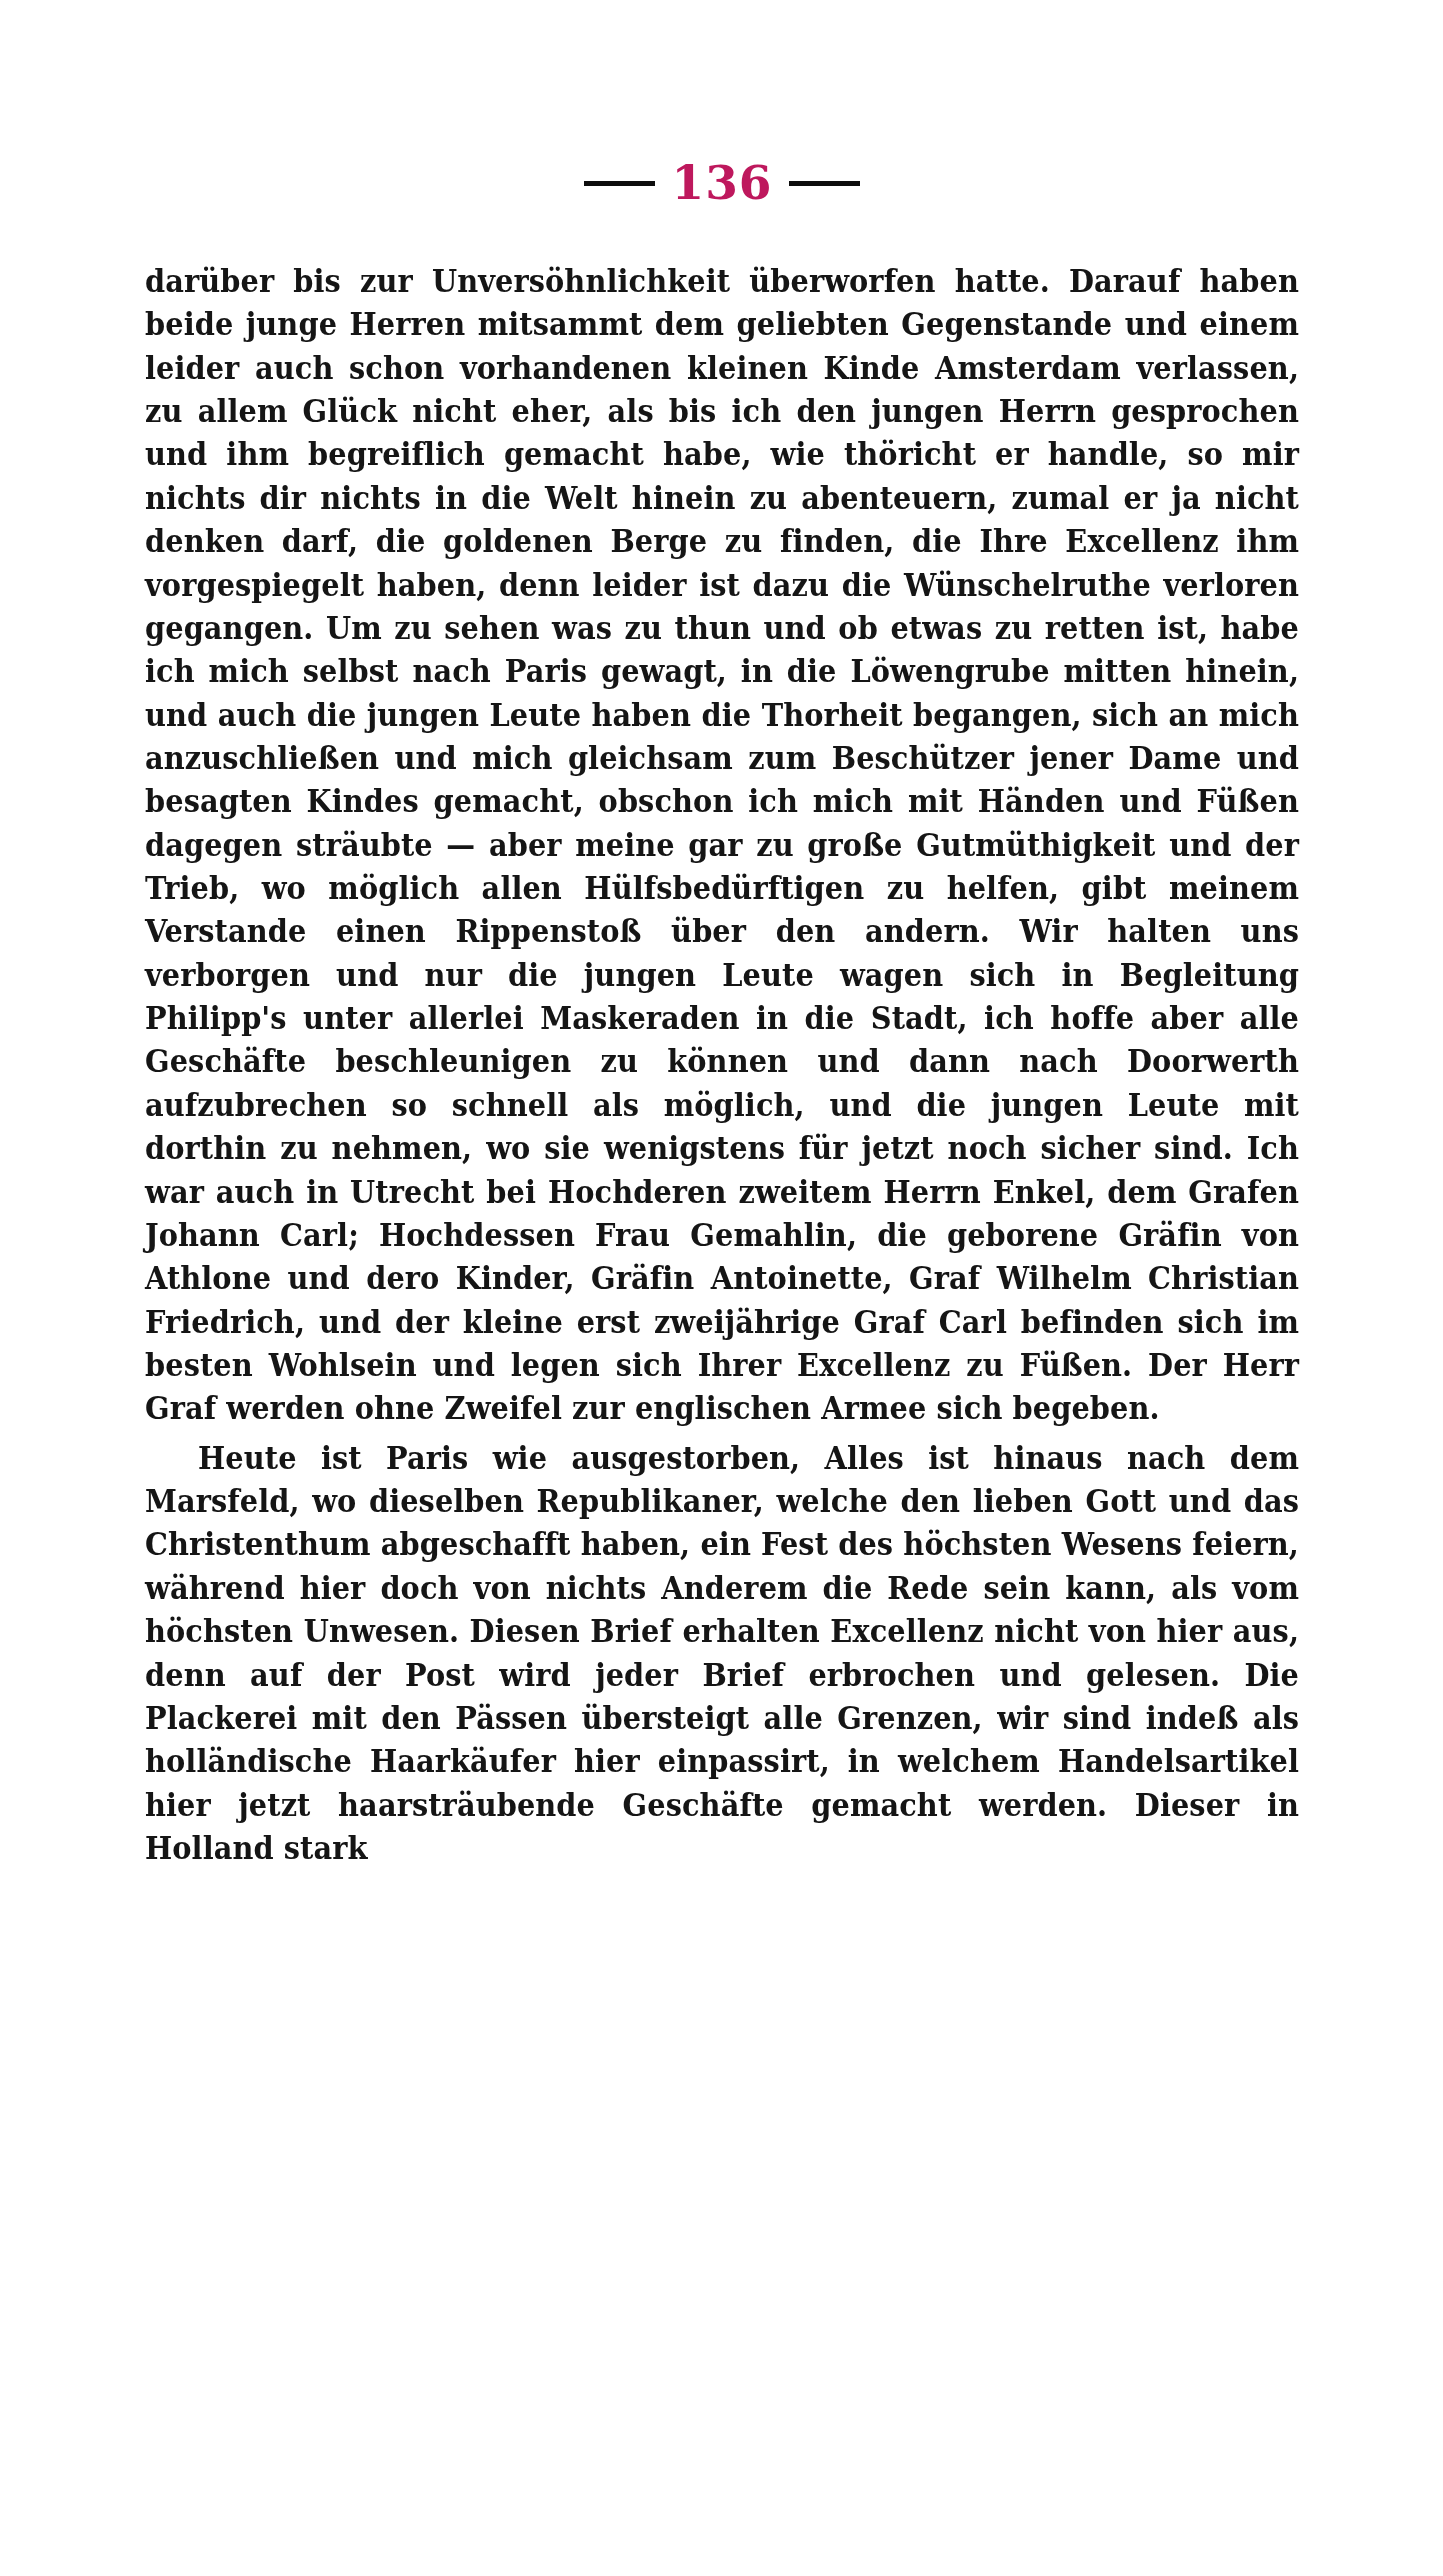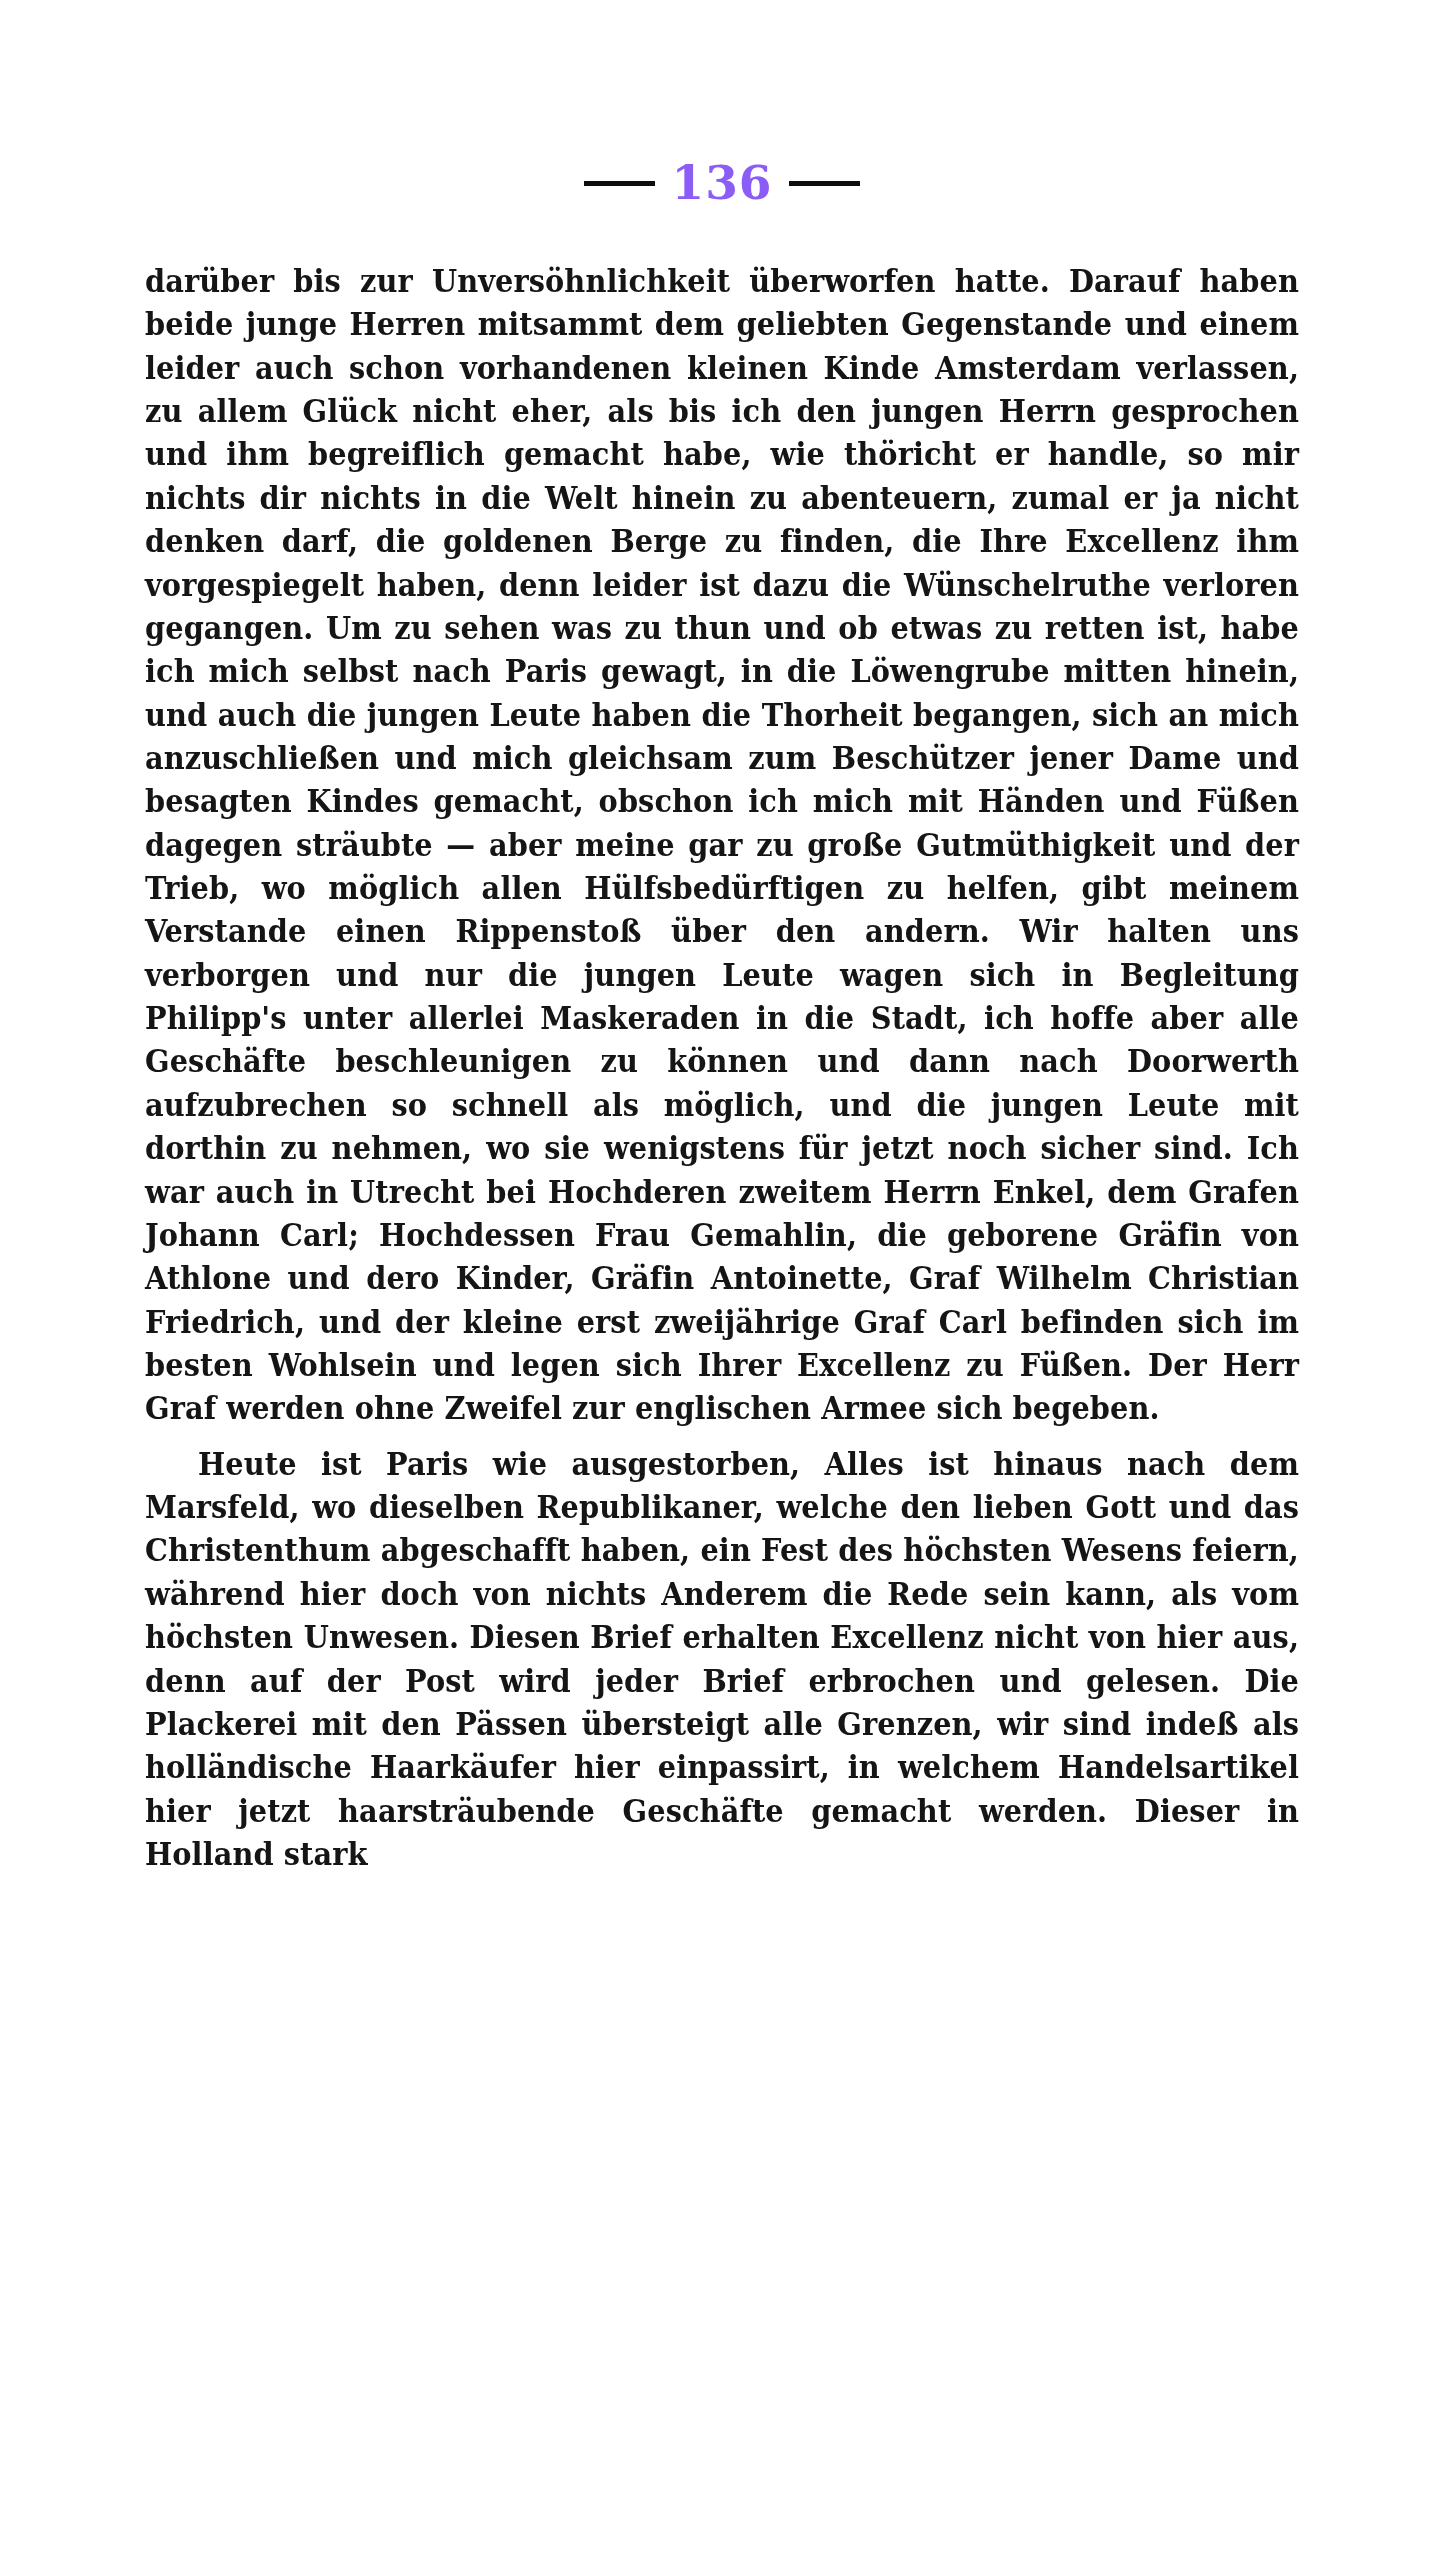--- a/index.html
+++ b/index.html
@@ -22,21 +22,21 @@
     padding: 0;
   }
   .page-header {
     text-align: center;
     margin-top: 159px;
     margin-bottom: 54px;
     font-size: 45px;
     font-weight: 700;
     letter-spacing: 0.9px;
     line-height: 1;
-    color: #8b5cf6;
+    color: #be185d;
   }
   .page-header .rule {
     display: inline-block;
     width: 71px;
     height: 5.4px;
     background: #0d0d0d;
     vertical-align: 12.7px;
   }
   .page-header .rule.left { margin-right: 16.3px; }
   .page-header .rule.right { margin-left: 16.3px; }
@@ -58,21 +58,21 @@
     line-height: 1.355;
     text-align: justify;
     text-justify: inter-word;
     
     font-family: "DejaVu Serif", serif;
     letter-spacing: 0.1px;
     color: #151515;
     -webkit-font-smoothing: none;
   }
   p.para + p.para {
-    margin-top: 12px;
+    margin-top: 6px;
   }
   p.para.indent {
     text-indent: 53px;
   }
   
   .blackletter {
     font-weight: 700;
     font-stretch: semi-condensed;
   }
 </style>

